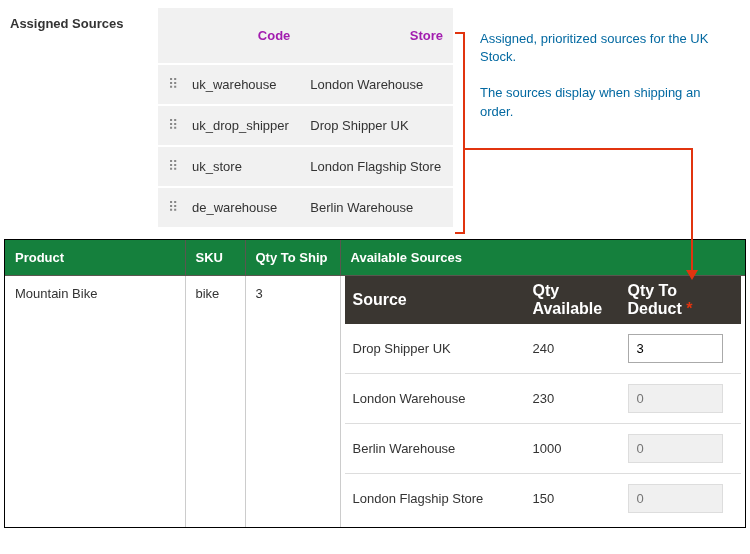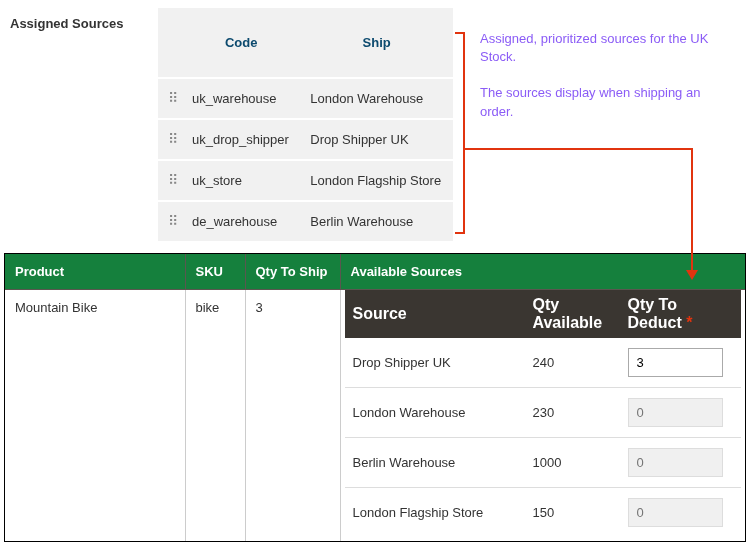--- a/index.html
+++ b/index.html
@@ -2,28 +2,28 @@
 <html><head>
   <meta charset="utf-8">
   <style>
     * { box-sizing: border-box; margin: 0; padding: 0; }
     body { font-family: Arial, sans-serif; font-size: 13px; color: #333; background: #fff; width: 750px; }
     
     .top-section { display: flex; align-items: flex-start; padding: 8px; position: relative; }
     .assigned-label { font-weight: bold; padding: 8px 6px 8px 2px; width: 150px; }
     
     .sources-table { background: #f1f1f1; border-collapse: collapse; width: 295px; }
-    .sources-table th { text-align: center; font-weight: bold; padding: 27px 10px; color: #0c4a6e; }
+    .sources-table th { text-align: right; font-weight: bold; padding: 20px 10px; color: #a21caf; }
     .sources-table td { padding: 12px 10px; border-top: 2px solid #fff; }
     .drag-col { width: 24px; padding-right: 0 !important; }
     .drag-icon { display: inline-block; width: 10px; height: 14px; position: relative; }
     .drag-icon::before { content: "⠿"; color: #888; font-size: 14px; line-height: 14px; letter-spacing: -1px; }
     
     .annotations { position: absolute; left: 480px; top: 30px; width: 250px; }
-    .annotation-text { font-size: 13px; color: #8b5cf6; margin-bottom: 18px; line-height: 1.4; }
+    .annotation-text { font-size: 13px; color: #0369a1; margin-bottom: 18px; line-height: 1.4; }
     
     .bracket-v { position: absolute; left: 463px; top: 32px; width: 2px; height: 200px; background: #e1340f; }
     .bracket-top { position: absolute; left: 455px; top: 32px; width: 10px; height: 2px; background: #e1340f; }
     .bracket-bot { position: absolute; left: 455px; top: 232px; width: 10px; height: 2px; background: #e1340f; }
     .bracket-mid { position: absolute; left: 463px; top: 148px; width: 230px; height: 2px; background: #e1340f; }
     .arrow-down { position: absolute; left: 691px; top: 148px; width: 2px; height: 128px; background: #e1340f; }
     .arrow-head { position: absolute; left: 686px; top: 270px; width: 0; height: 0; border-left: 6px solid transparent; border-right: 6px solid transparent; border-top: 10px solid #e1340f; }
     
     .bottom-section { border: 1px solid #000; margin: 4px; }
     .ship-table { width: 100%; border-collapse: collapse; }
@@ -52,21 +52,21 @@
 <body>
 
 <div class="top-section">
   <div class="assigned-label">Assigned Sources</div>
 
   <table class="sources-table">
     <thead>
       <tr>
         <th class="drag-col"></th>
         <th>Code</th>
-        <th>Ship</th>
+        <th>Store</th>
       </tr>
     </thead>
     <tbody>
       <tr>
         <td class="drag-col"><span class="drag-icon"></span></td>
         <td>uk_warehouse</td>
         <td>London Warehouse</td>
       </tr>
       <tr>
         <td class="drag-col"><span class="drag-icon"></span></td>

